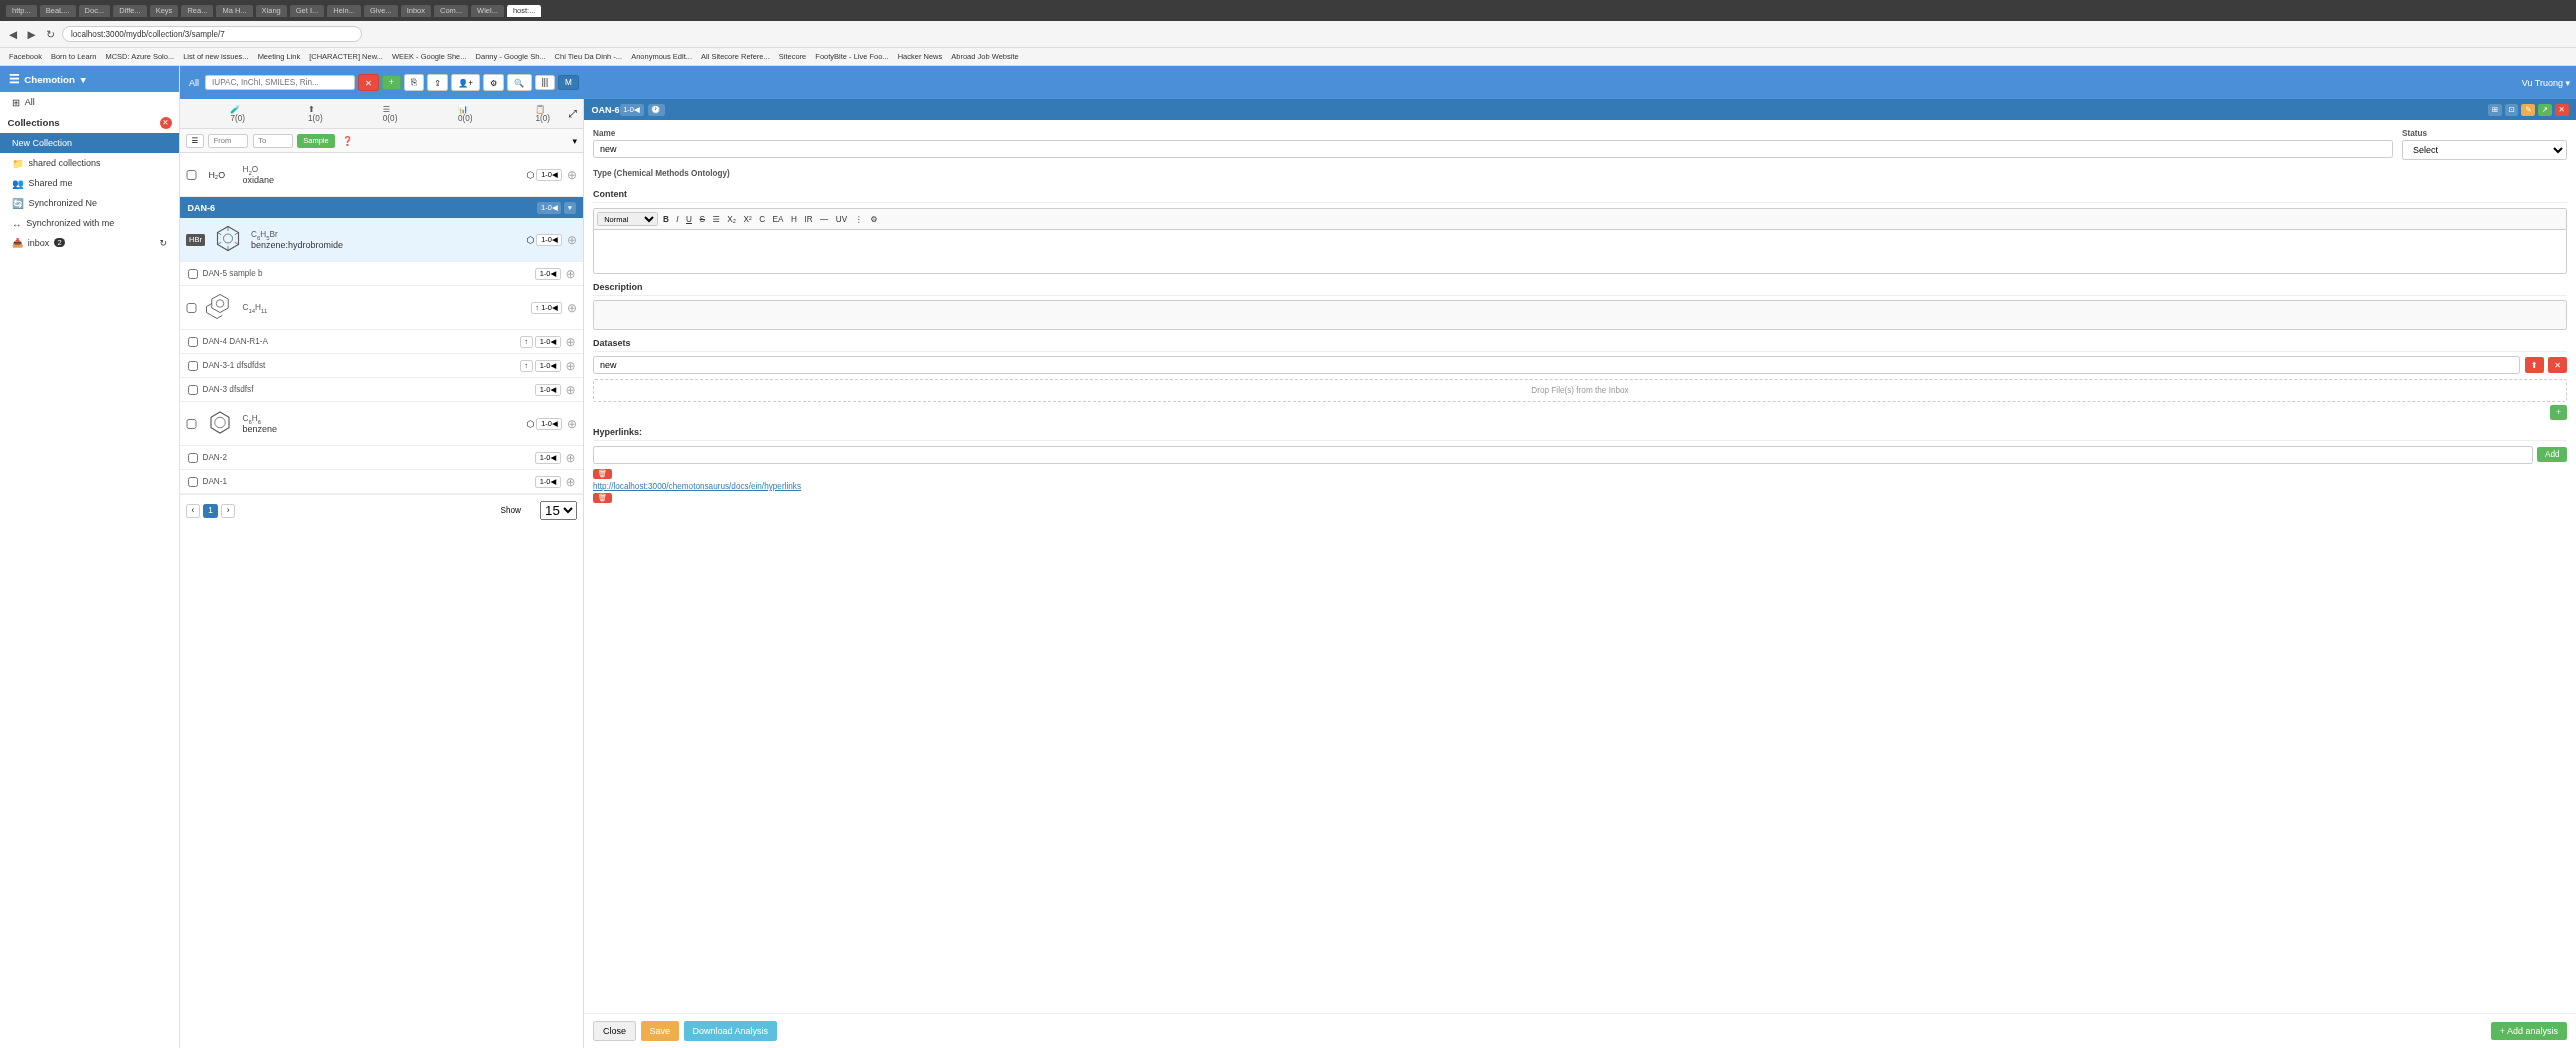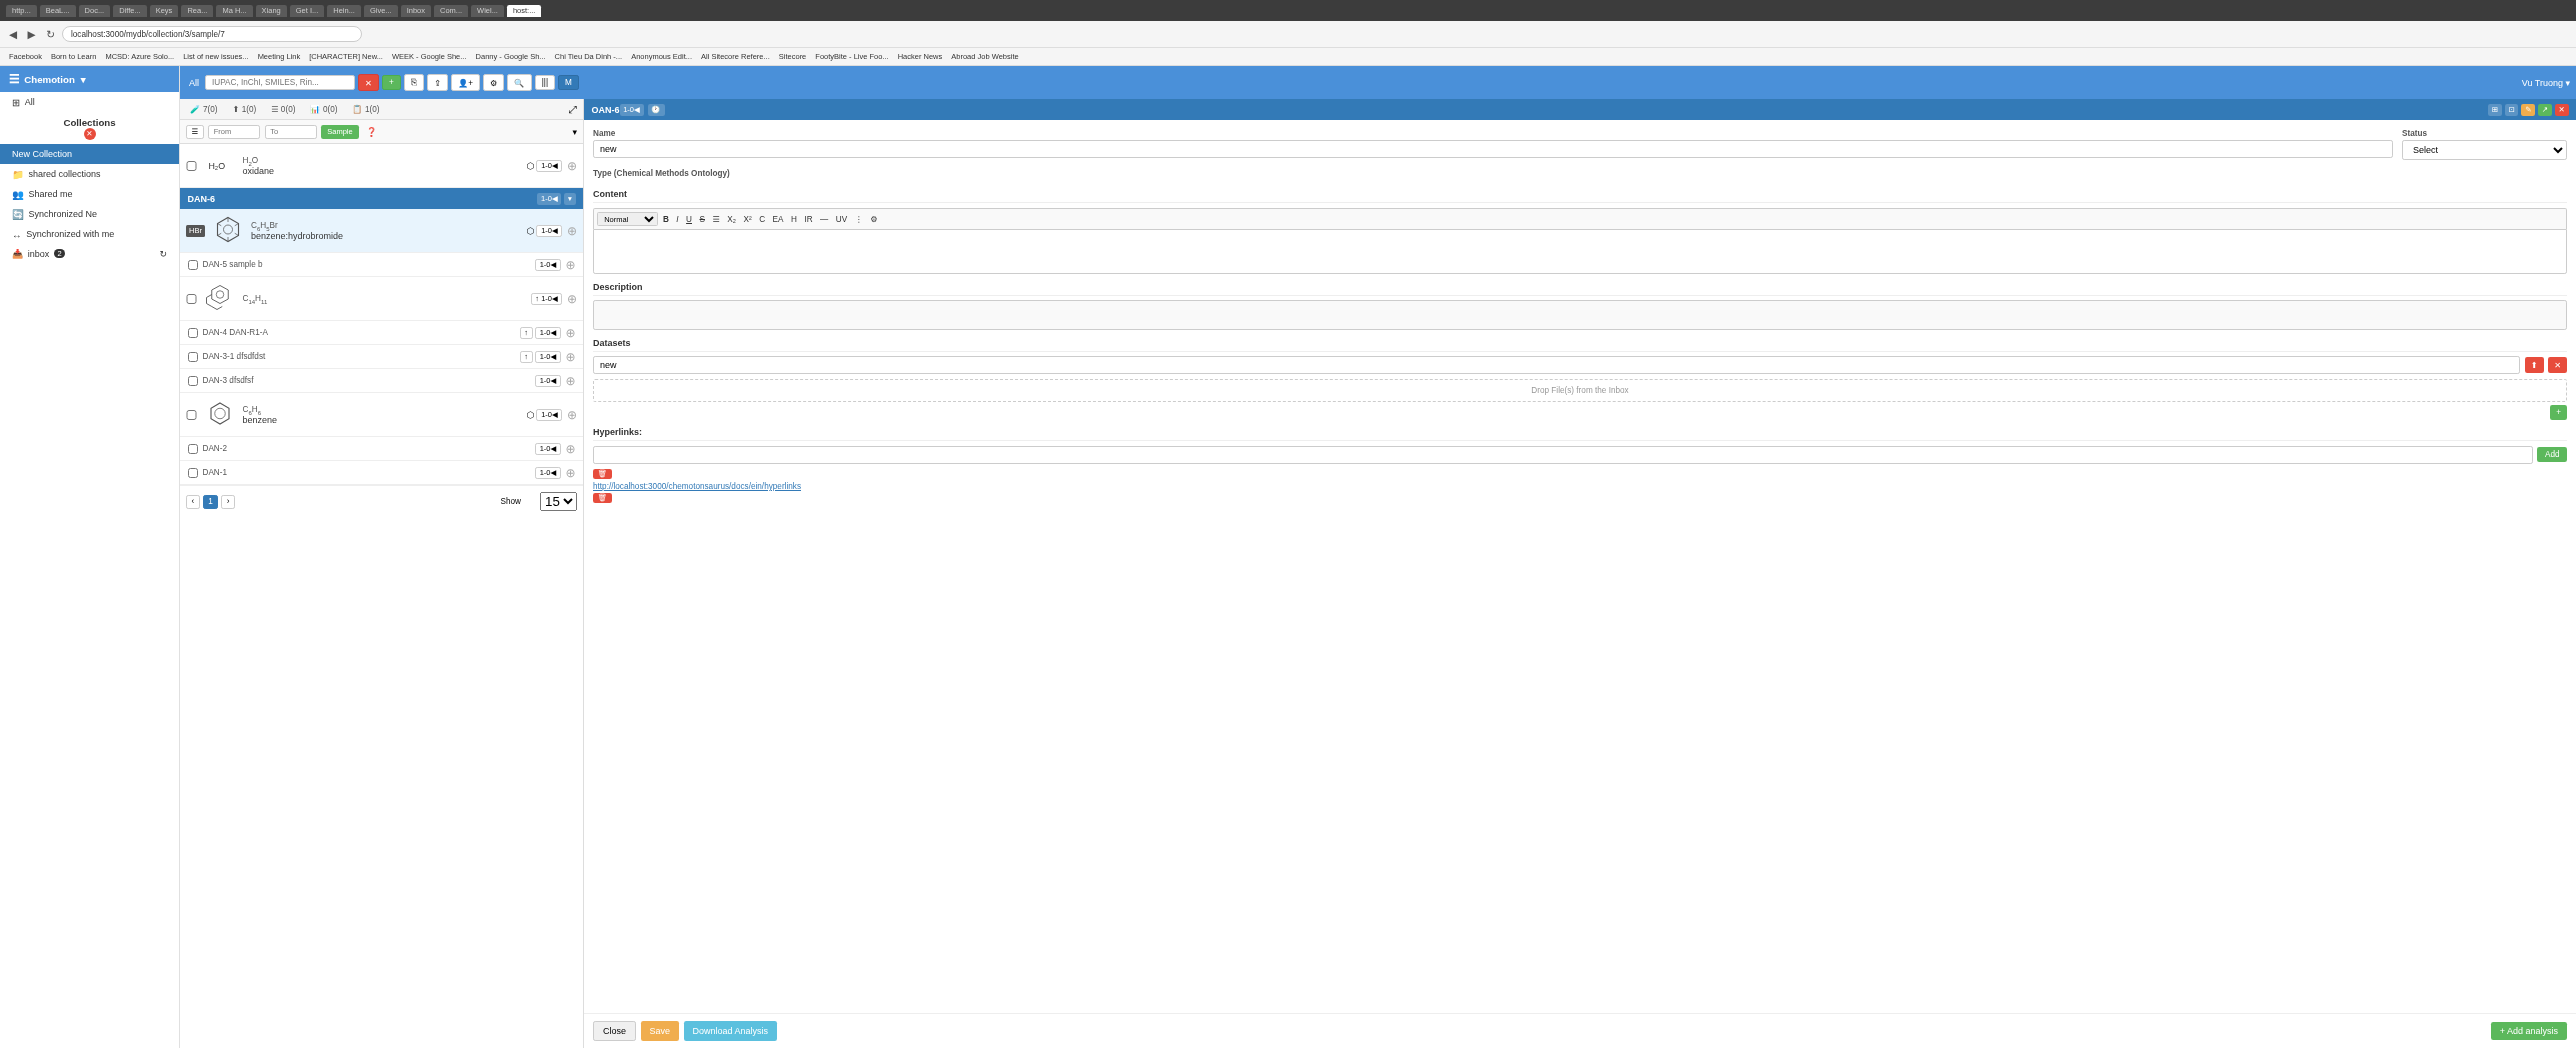--- a/index.html
+++ b/index.html
@@ -22,21 +22,21 @@
     .app { display: flex; height: calc(1048px - 66px); background: #fff; }
 
     
     .sidebar { width: 180px; background: #fff; border-right: 0.7px solid #e0e0e0; display: flex; flex-direction: column; flex-shrink: 0; }
 
     .sidebar-header { background: #4a90d9; color: #fff; padding: 6px 9px; display: flex; align-items: center; gap: 4.5px; font-size: 9.7px; font-weight: bold; }
     .sidebar-hamburger { font-size: 12px; cursor: pointer; }
     .sidebar-item { padding: 4.5px 12px; cursor: pointer; display: flex; align-items: center; gap: 4.5px; font-size: 9px; color: #333; }
     .sidebar-item .icon { font-size: 9.7px; }
 
-    .sidebar-collections-header { padding: 4.5px 7.5px; display: flex; align-items: center; justify-content: space-between; font-size: 9.7px; font-weight: bold; color: #333; flex-direction: column; }
+    .sidebar-collections-header { padding: 4.5px 7.5px; display: flex; align-items: center; justify-content: space-between; font-size: 9.7px; font-weight: bold; color: #333; }
     .sidebar-collections-header .close-btn { background: #e74c3c; color: #fff; border: none; border-radius: 50%; width: 12px; height: 12px; font-size: 7.5px; cursor: pointer; display: flex; align-items: center; justify-content: center; }
 
     .new-collection-item { background: #337ab7; color: #fff; padding: 5.2px 12px; cursor: pointer; font-size: 9px; }
 
     .inbox-item { padding: 4.5px 12px; display: flex; align-items: center; gap: 4.5px; font-size: 9px; color: #333; cursor: pointer; }
     .inbox-badge { background: #333; color: #fff; border-radius: 6px; padding: 0 3.7px; font-size: 7.5px; }
 
     
     .main-toolbar { background: #4a90d9; height: 33px; display: flex; align-items: center; padding: 0 6px; gap: 3px; flex-shrink: 0; }
     .toolbar-search { background: #fff; border: 0.7px solid #ccc; border-radius: 2.2px; padding: 2.2px 6px; font-size: 8.2px; width: 150px; }
@@ -49,25 +49,25 @@
     
     .content-area { flex: 1; display: flex; flex-direction: column; overflow: hidden; }
 
     
     .collection-panel { flex: 1; display: flex; overflow: hidden; }
 
     
     .samples-panel { width: 404px; background: #fff; border-right: 0.7px solid #ddd; display: flex; flex-direction: column; flex-shrink: 0; }
 
     .samples-tabs { background: #f5f5f5; border-bottom: 0.7px solid #ddd; padding: 3px 6px; display: flex; align-items: center; gap: 6px; }
-    .samples-tab { font-size: 8.2px; color: #555; display: flex; align-items: center; gap: 2.2px; cursor: pointer; padding: 2.2px 4.5px; border-radius: 2.2px; }
+    .samples-tab { font-size: 8.2px; color: #555; display: flex; align-items: center; gap: 2.2px; cursor: pointer; padding: 2.2px 4.5px; border-radius: 2.2px; margin-left: 40px; }
 
     .samples-controls { background: #f9f9f9; border-bottom: 0.7px solid #ddd; padding: 4.5px 6px; display: flex; align-items: center; gap: 4.5px; }
     .samples-controls .small-btn { background: #fff; border: 0.7px solid #ccc; border-radius: 2.2px; padding: 1.5px 4.5px; font-size: 7.5px; cursor: pointer; }
-    .date-input { border: 0.7px solid #ccc; border-radius: 2.2px; padding: 1.5px 4.5px; font-size: 7.5px; width: 52px; }
+    .date-input { border: 0.7px solid #ccc; border-radius: 2.2px; padding: 1.5px 4.5px; font-size: 7.5px; width: 40px; }
     .sample-btn { background: #5cb85c; color: #fff; border: none; border-radius: 2.2px; padding: 2.2px 6px; font-size: 7.5px; cursor: pointer; }
 
     .dan-6-header { background: #337ab7; color: #fff; padding: 4.5px 7.5px; display: flex; align-items: center; justify-content: space-between; font-size: 9px; font-weight: bold; }
     .dan-header-btns { display: flex; gap: 3px; }
     .dan-header-btn { background: rgba(255,255,255,0.2); color: #fff; border: none; border-radius: 2.2px; padding: 1.5px 3.7px; font-size: 7.5px; cursor: pointer; }
 
     .sample-row { border-bottom: 0.7px solid #eee; padding: 3px 6px; display: flex; align-items: center; gap: 4.5px; cursor: pointer; }
     .sample-row.highlighted { background: #e8f4fd; }
     .sample-checkbox { width: 10.5px; height: 10.5px; }
     .sample-structure { width: 37px; height: 37px; display: flex; align-items: center; justify-content: center; flex-shrink: 0; }

